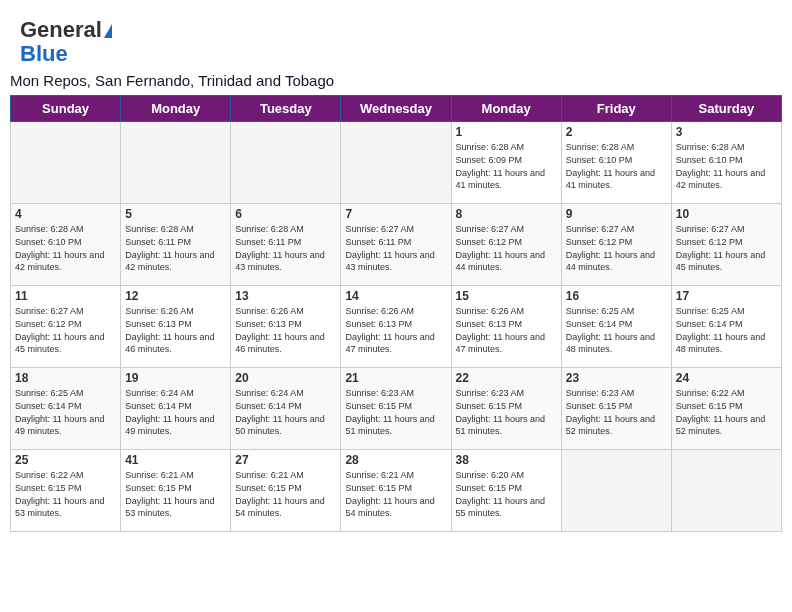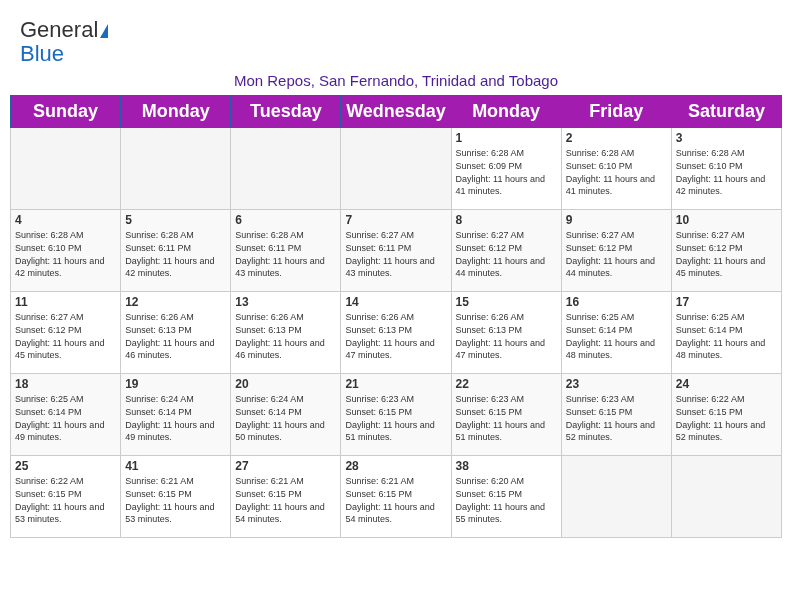--- a/index.html
+++ b/index.html
@@ -16,21 +16,21 @@
       align-items: flex-start;
       padding: 8px 10px 4px 10px;
     }
     .logo-area {
       display: flex;
       flex-direction: column;
       align-items: flex-start;
     }
     .logo-text {
       font-size: 22px;
-      font-weight: normal;
+      font-weight: bold;
       line-height: 1.1;
     }
     .logo-general { color: #333; }
     .logo-blue { color: #1a6abf; margin-top: 9px; }
     .logo-icon {
       display: inline-block;
       width: 0;
       height: 0;
       border-left: 8px solid transparent;
       border-bottom: 14px solid #1a6abf;
@@ -38,33 +38,32 @@
       vertical-align: middle;
     }
     .month-title {
       font-size: 32px;
       font-weight: normal;
       color: #333;
       text-align: right;
     }
     .subtitle {
       font-size: 15px;
-      text-align: center;
-      color: #4c1d95;
+      color: #0f172a;
       padding: 2px 0 6px 0;
     }
     .calendar {
       width: 100%;
       border-collapse: collapse;
       border: 1px solid #aaa;
     }
     .calendar th {
-      background-color: #a21caf;
+      background-color: #701a75;
       color: white;
-      font-size: 18px;
+      font-size: 13px;
       font-weight: bold;
       text-align: center;
       padding: 5px 2px;
       border: 1px solid #2060a0;
     }
     .calendar td {
       vertical-align: top;
       border: 1px solid #ccc;
       width: calc(100% / 7);
       height: 82px;

